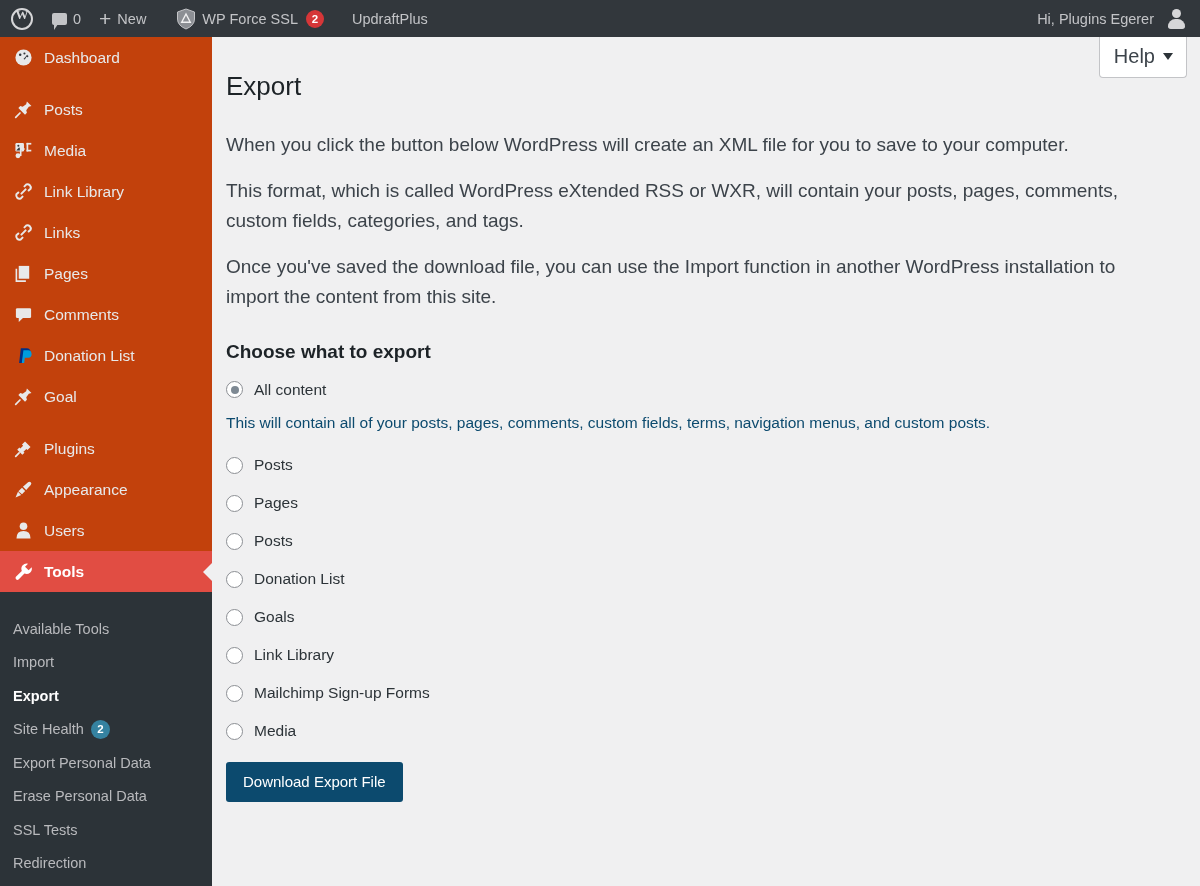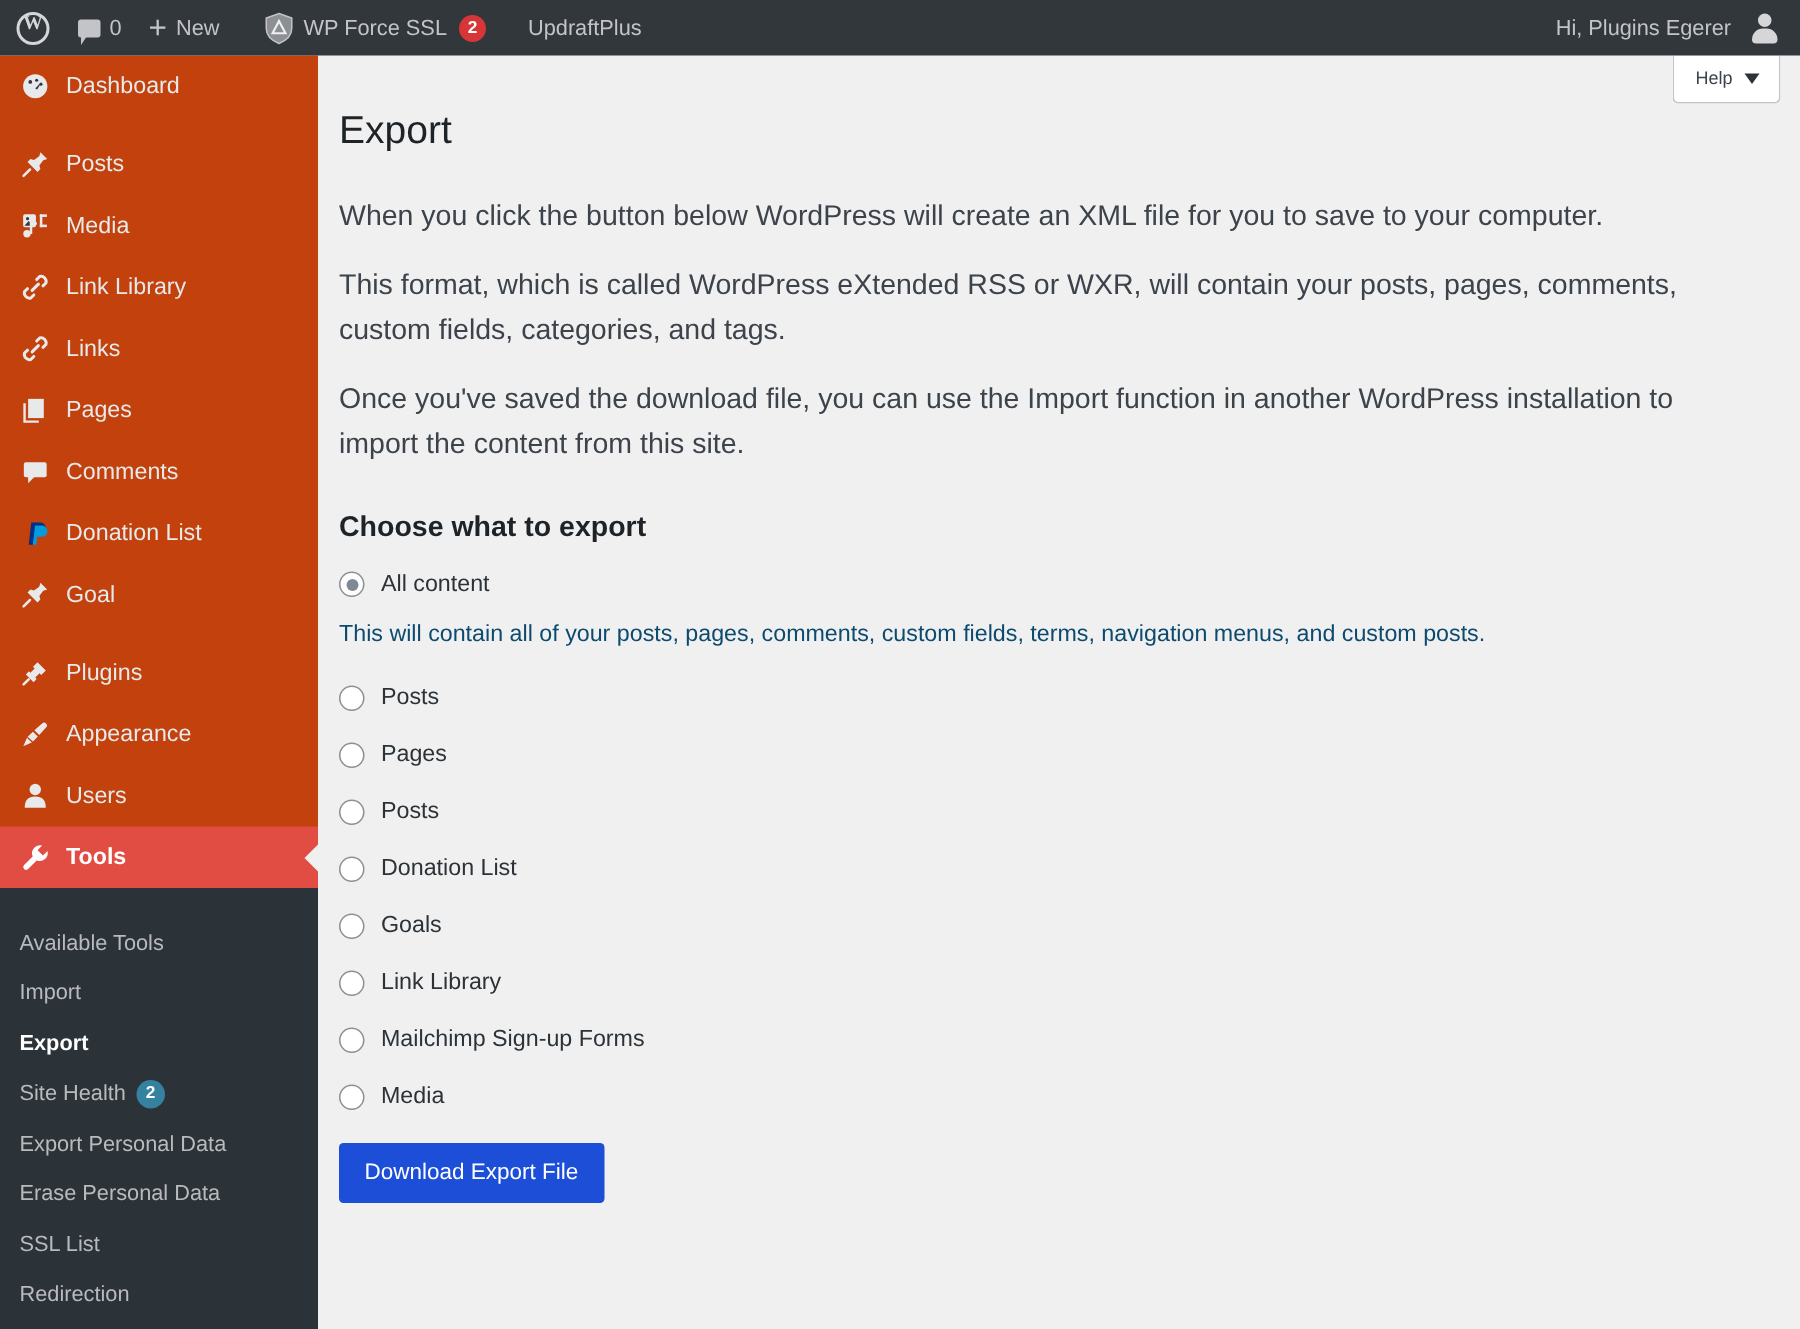--- a/index.html
+++ b/index.html
@@ -127,21 +127,21 @@
   }
   #help-tab-wrap {
     position: absolute; top: 0; right: 13px;
   }
   #help-tab {
     display: flex; align-items: center; gap: 8px;
     padding: 8px 13px 9px 14px;
     background: #fff;
     border: 1px solid #c3c4c7; border-top: none;
     border-radius: 0 0 4px 4px;
-    color: #3c434a; font-size: 12px; cursor: pointer;
+    color: #3c434a; font-size: 20px; cursor: pointer;
   }
   .caret-down {
     width: 0; height: 0;
     border-left: 5px solid transparent;
     border-right: 5px solid transparent;
     border-top: 7px solid #2c3338;
   }
   #main-inner { padding: 33px 36px 0 36px; }
   h1.page-title {
     margin: 0 0 26px 0;
@@ -175,21 +175,21 @@
   }
   .radio-label { font-size: 15.5px; color: #2c3338; }
   .radio-spacer { height: 13px; }
   p.radio-desc {
     margin: 12px 0 22px 0;
     font-size: 15.5px; color: #0c4a6e; line-height: 1.5;
   }
   #submit-row { margin-top: 22px; }
   #download-btn {
     display: inline-block;
-    background: #1d4ed8; color: #fff;
+    background: #0c4a6e; color: #fff;
     border: none; border-radius: 3px;
     padding: 11px 17px 12px 17px;
     font-size: 15px; font-family: "Liberation Sans", sans-serif;
     cursor: pointer;
   }
 </style>
 </head>
 <body>
 
 <div id="adminbar">
@@ -389,21 +389,21 @@
       <span>Site Health</span>
       <span class="sub-badge">2</span>
     </div>
     <div class="submenu-item">
       <span>Export Personal Data</span>
     </div>
     <div class="submenu-item">
       <span>Erase Personal Data</span>
     </div>
     <div class="submenu-item">
-      <span>SSL List</span>
+      <span>SSL Tests</span>
     </div>
     <div class="submenu-item">
       <span>Redirection</span>
     </div>
   </div>
 </div>
 
 <div id="content">
 
   <div id="help-tab-wrap">

